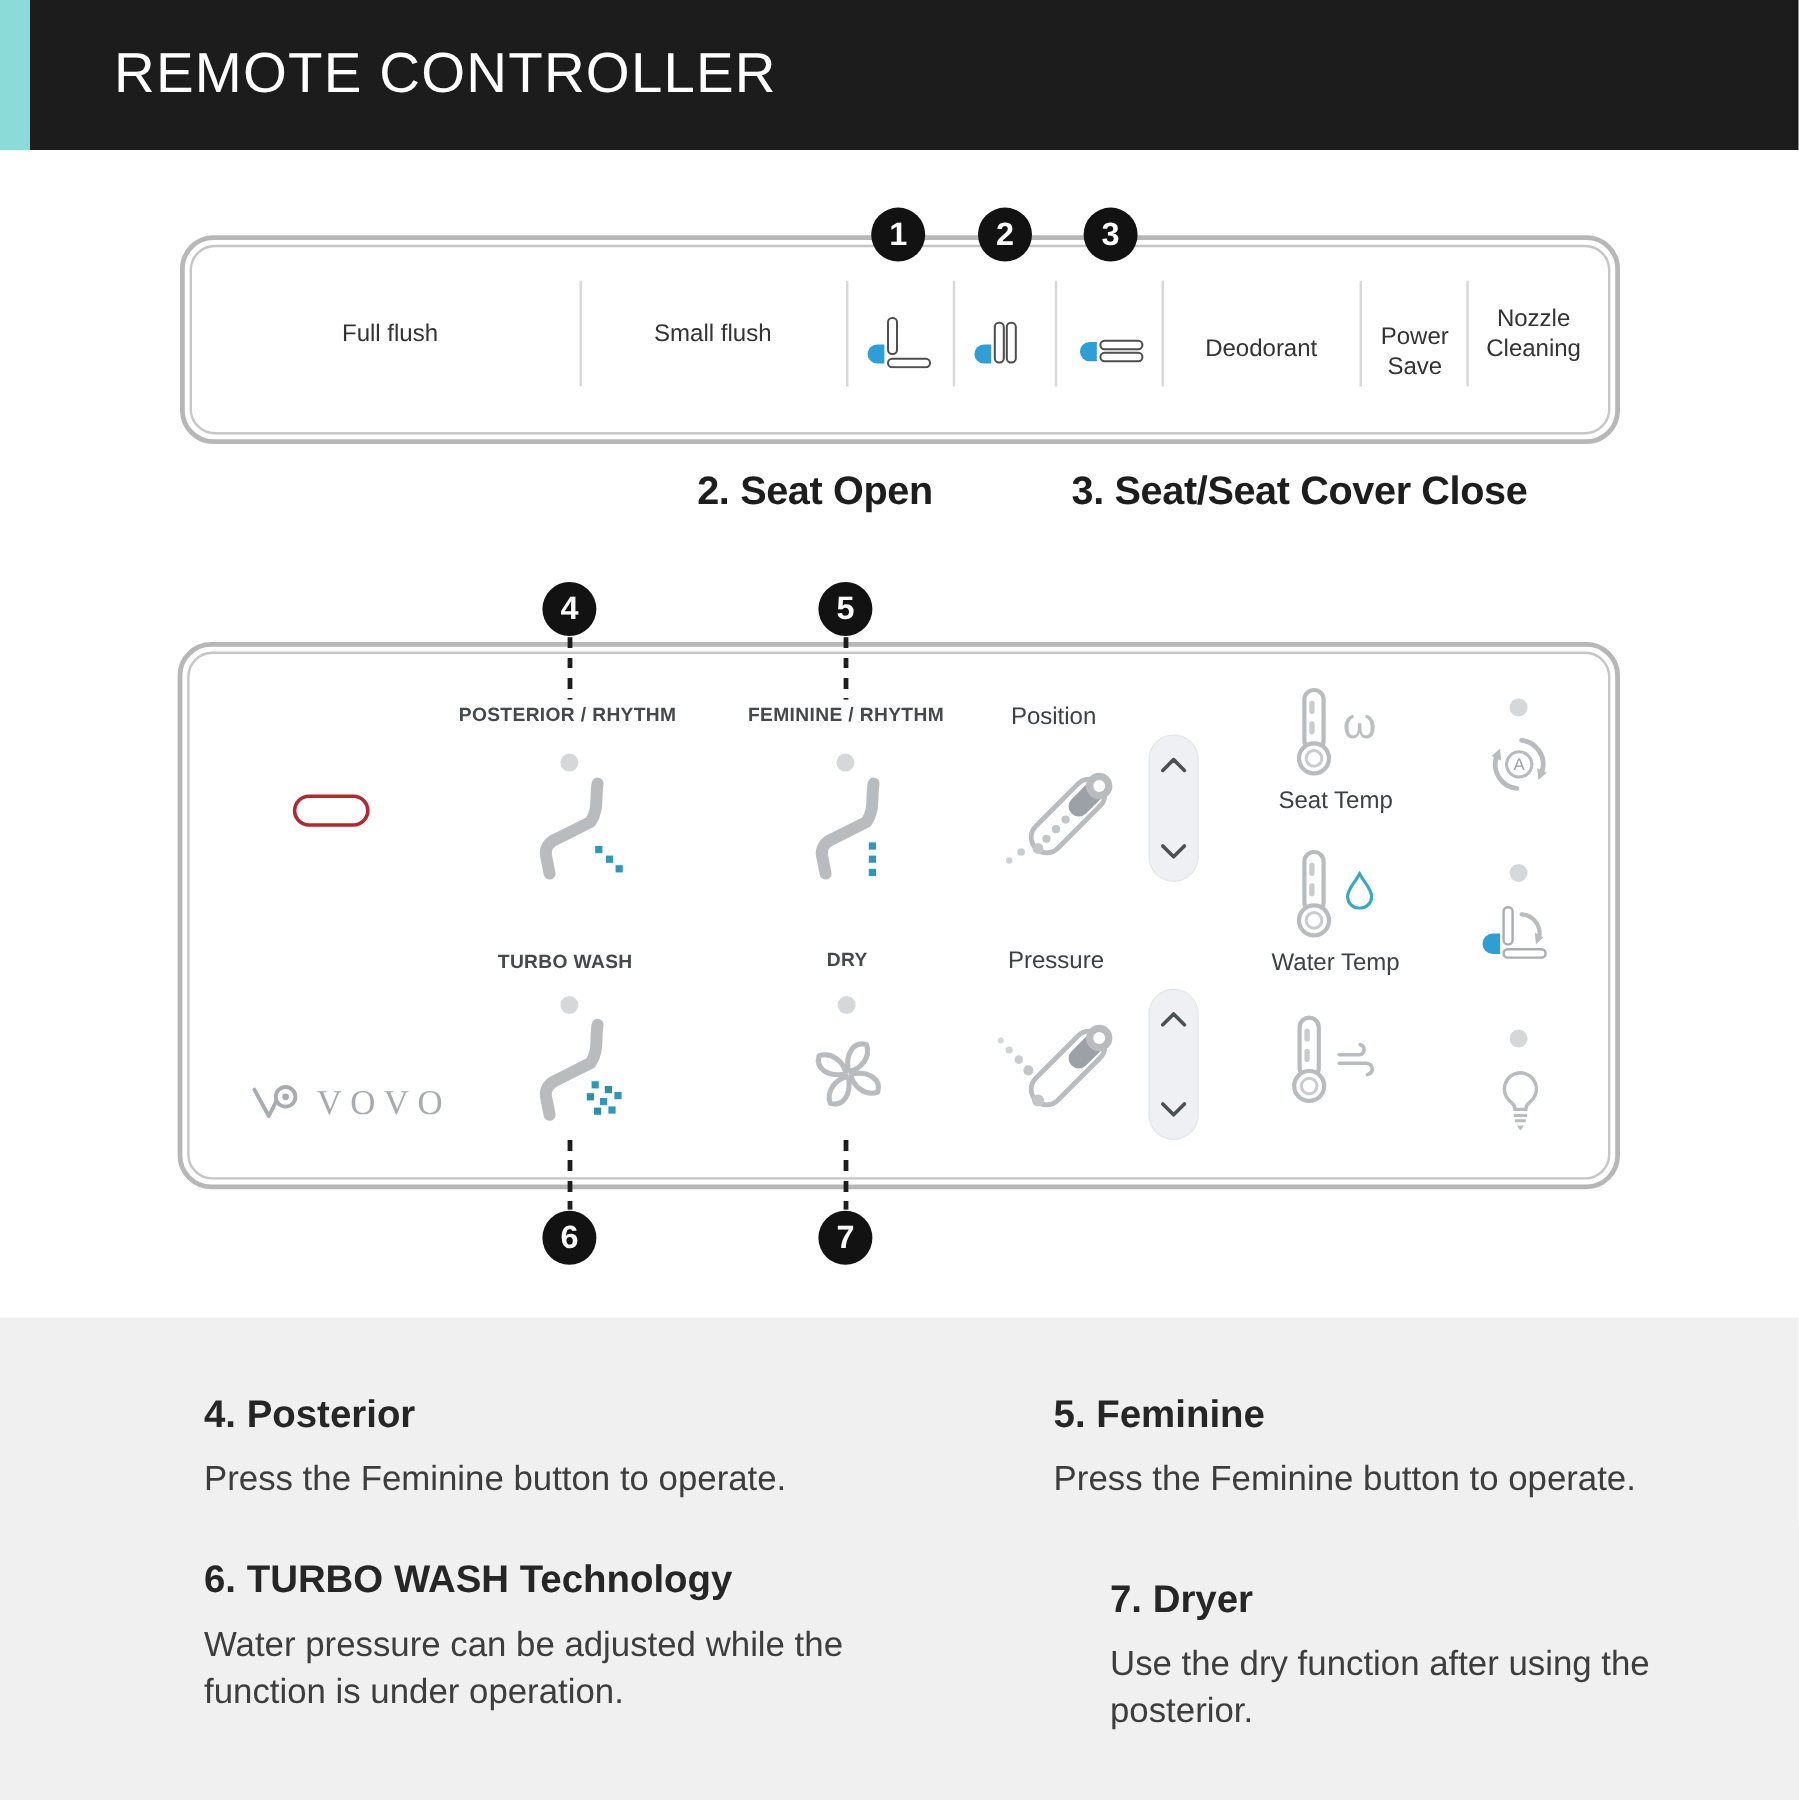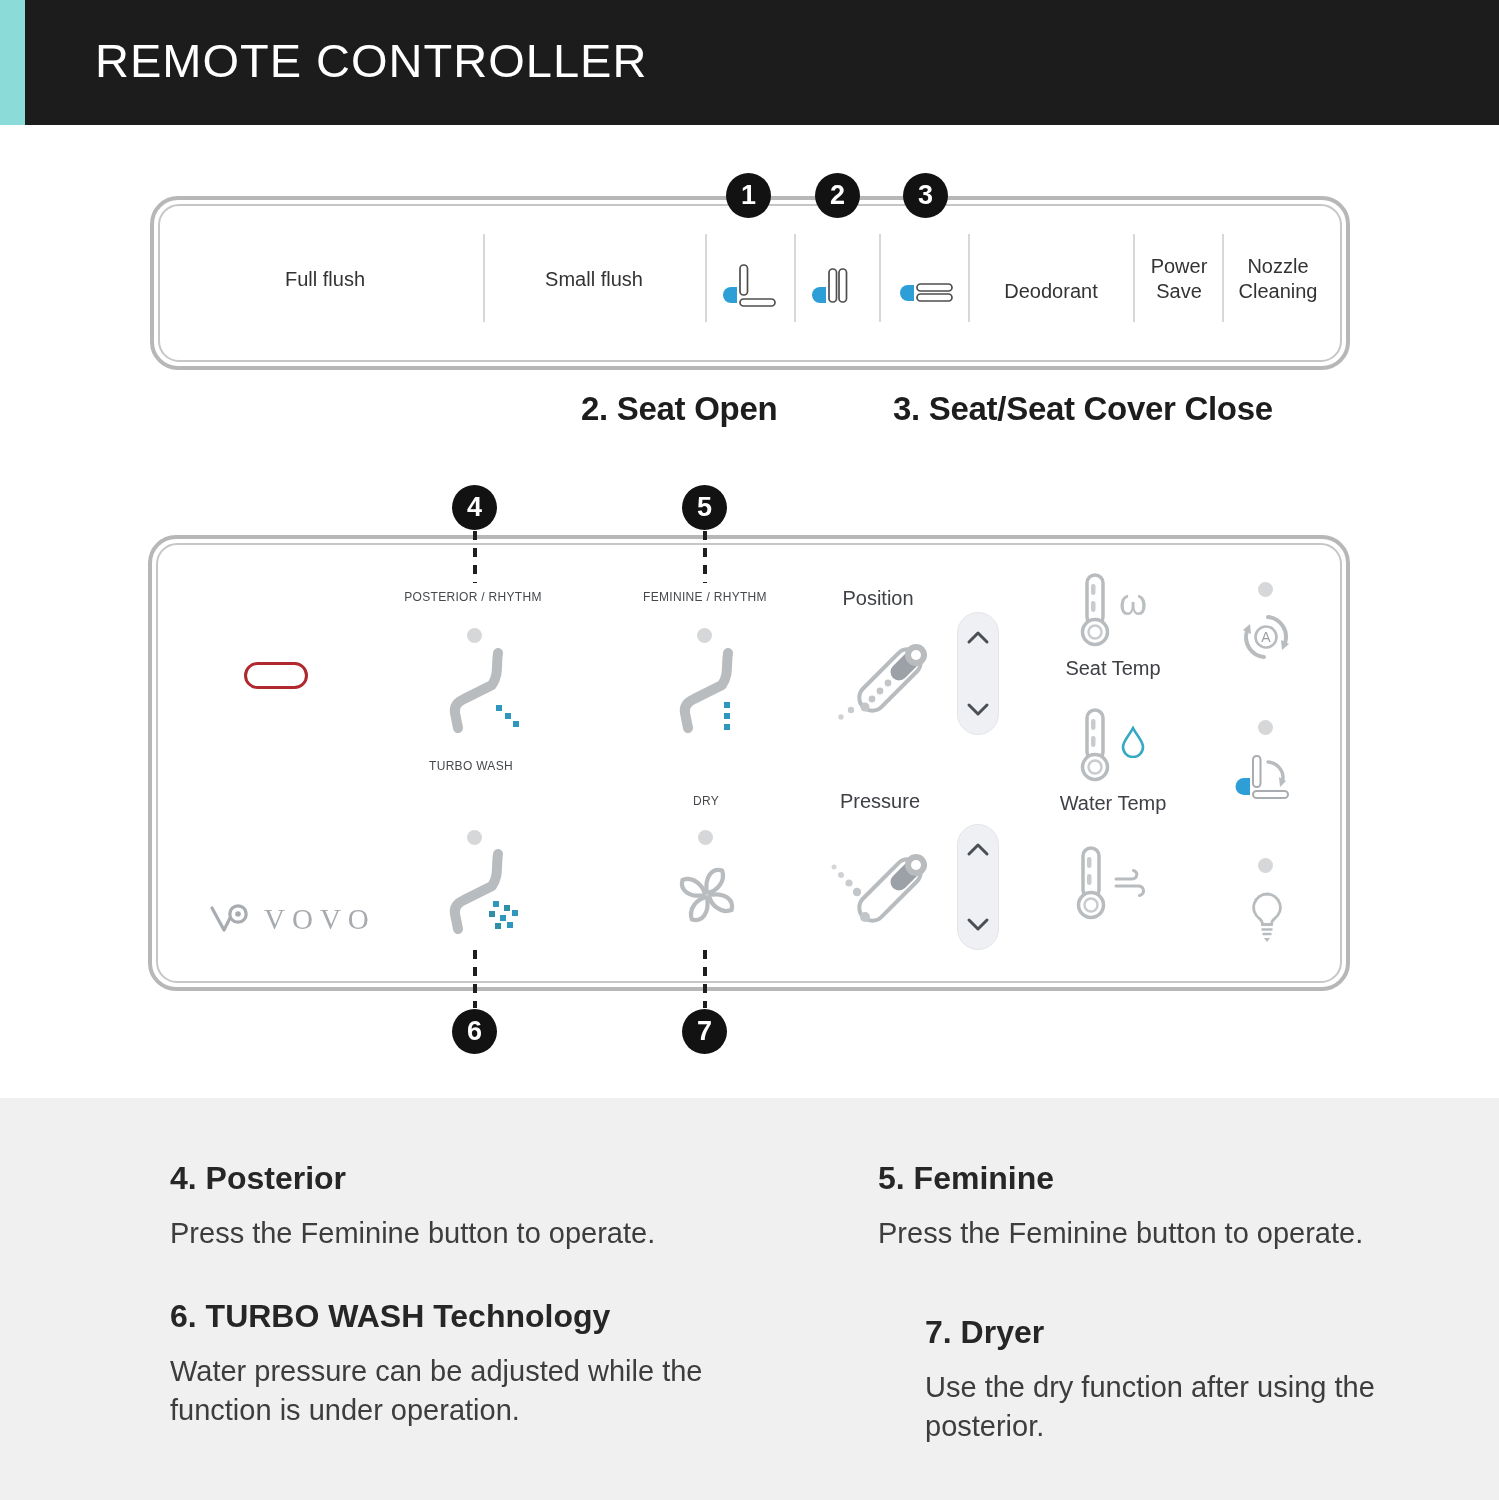--- a/index.html
+++ b/index.html
@@ -18,21 +18,21 @@
   .vdiv{position:absolute;width:2px;background:#d8d8d8;}
   .cell-label{font-size:20px;color:#333;text-align:center;line-height:1.25;}
   .wrap2{white-space:normal;}
   
   .badge{position:absolute;width:45px;height:45px;border-radius:50%;background:#121212;color:#fff;
          display:flex;align-items:center;justify-content:center;font-size:27px;font-weight:700;z-index:6;}
   .dash{position:absolute;width:4px;z-index:5;
         background-image:repeating-linear-gradient(to bottom,#1e1e1e 0 9px,rgba(0,0,0,0) 9px 17px);}
   
   .caption{position:absolute;font-size:33px;font-weight:700;color:#1d1d1d;letter-spacing:-0.3px;white-space:nowrap;}
-  .lbl-upper{font-size:12px;font-weight:400;color:#45484c;letter-spacing:0.3px;}
+  .lbl-upper{font-size:16px;font-weight:700;color:#45484c;letter-spacing:0.3px;}
   .lbl-mid{font-size:20px;font-weight:500;color:#3d4045;}
   .led{position:absolute;width:15px;height:15px;border-radius:50%;background:#d5d7d9;}
   .stop-btn{position:absolute;left:244px;top:662px;width:58px;height:21px;border:3px solid #b0292f;border-radius:14px;background:#fff;}
   .rocker{position:absolute;width:40px;border-radius:21px;background:#eef0f3;border:1px solid #e3e5e8;}
   .squiggle{font-size:36px;color:#bcbfc2;font-weight:400;}
   .brand{position:absolute;left:208px;top:901px;display:flex;align-items:center;gap:10px;}
   .brand-text{font-family:"Liberation Serif", serif;font-size:29px;letter-spacing:7px;color:#a7aaae;}
   
   .notes{position:absolute;left:0;top:1098px;width:1499px;height:488px;background:#f0f0f1;}
   .note{position:absolute;}
@@ -56,21 +56,21 @@
   <div class="vdiv" style="left:705px;top:234px;height:88px;"></div>
   <div class="vdiv" style="left:794px;top:234px;height:88px;"></div>
   <div class="vdiv" style="left:879px;top:234px;height:88px;"></div>
   <div class="vdiv" style="left:968px;top:234px;height:88px;"></div>
   <div class="vdiv" style="left:1133px;top:234px;height:88px;"></div>
   <div class="vdiv" style="left:1222px;top:234px;height:88px;"></div>
 
   <span class="ctr cell-label" style="left:325px;top:279px;">Full flush</span>
   <span class="ctr cell-label" style="left:594px;top:279px;">Small flush</span>
   <span class="ctr cell-label" style="left:1051px;top:291px;">Deodorant</span>
-  <span class="ctr cell-label wrap2" style="left:1179px;top:279px;width:78px;">Power Save</span>
+  <span class="ctr cell-label wrap2" style="left:1179px;top:294px;width:78px;">Power Save</span>
   <span class="ctr cell-label wrap2" style="left:1278px;top:279px;width:100px;">Nozzle Cleaning</span>
 
   <span class="abs" style="left:720px;top:261px;">
     <svg width="58" height="46" viewBox="0 0 58 46">
       <path d="M17 26 v16 h-6 a8 8 0 1 1 0 -16 z" fill="#2d9fd6"></path>
       <rect x="20" y="4" width="7.5" height="30" rx="3.5" fill="#fff" stroke="#4e4e4e" stroke-width="1.7"></rect>
       <rect x="20" y="38" width="35" height="7" rx="3.5" fill="#fff" stroke="#4e4e4e" stroke-width="1.7"></rect>
     </svg>
   </span>
   <span class="abs" style="left:809px;top:261px;">
@@ -194,21 +194,21 @@
   <span class="abs" style="left:1235px;top:751px;">
     <svg width="62" height="50" viewBox="0 0 62 50">
       <path d="M15 27 v17 h-6 a8.5 8.5 0 1 1 0 -17 z" fill="#2d9fd6"></path>
       <rect x="18" y="5" width="7.5" height="31" rx="3.5" fill="#fff" stroke="#a9adb1" stroke-width="2"></rect>
       <rect x="18" y="40" width="35" height="7" rx="3.5" fill="#fff" stroke="#a9adb1" stroke-width="2"></rect>
       <path d="M33 11 a16 16 0 0 1 15 17" fill="none" stroke="#b9bcbf" stroke-width="3.5" stroke-linecap="round"></path>
       <path d="M44 26 l7 4 -6 6 z" fill="#b9bcbf"></path>
     </svg>
   </span>
 
-  <span class="ctr lbl-upper" style="left:471px;top:766px;">TURBO WASH</span>
+  <span class="ctr lbl-upper" style="left:471px;top:803px;">TURBO WASH</span>
   <div class="led" style="left:467px;top:830px;"></div>
   <span class="abs" style="left:434px;top:846px;">
     <svg width="88" height="94" viewBox="0 0 88 94">
       <path d="M64 8 C62 20 65 30 58 40 L30 54 C23 57 20 62 21 68 L24 83" fill="none" stroke="#b9bcbf" stroke-width="10" stroke-linecap="round" stroke-linejoin="round"></path>
       <rect x="59" y="55" width="6" height="6" fill="#2f96bc"></rect>
       <rect x="70" y="59" width="6" height="6" fill="#2f8fa6"></rect>
       <rect x="55" y="65" width="6" height="6" fill="#2f8fa6"></rect>
       <rect x="66" y="69" width="6" height="6" fill="#2f96bc"></rect>
       <rect x="78" y="64" width="6" height="6" fill="#2f96bc"></rect>
       <rect x="61" y="77" width="6" height="6" fill="#2f8fa6"></rect>

